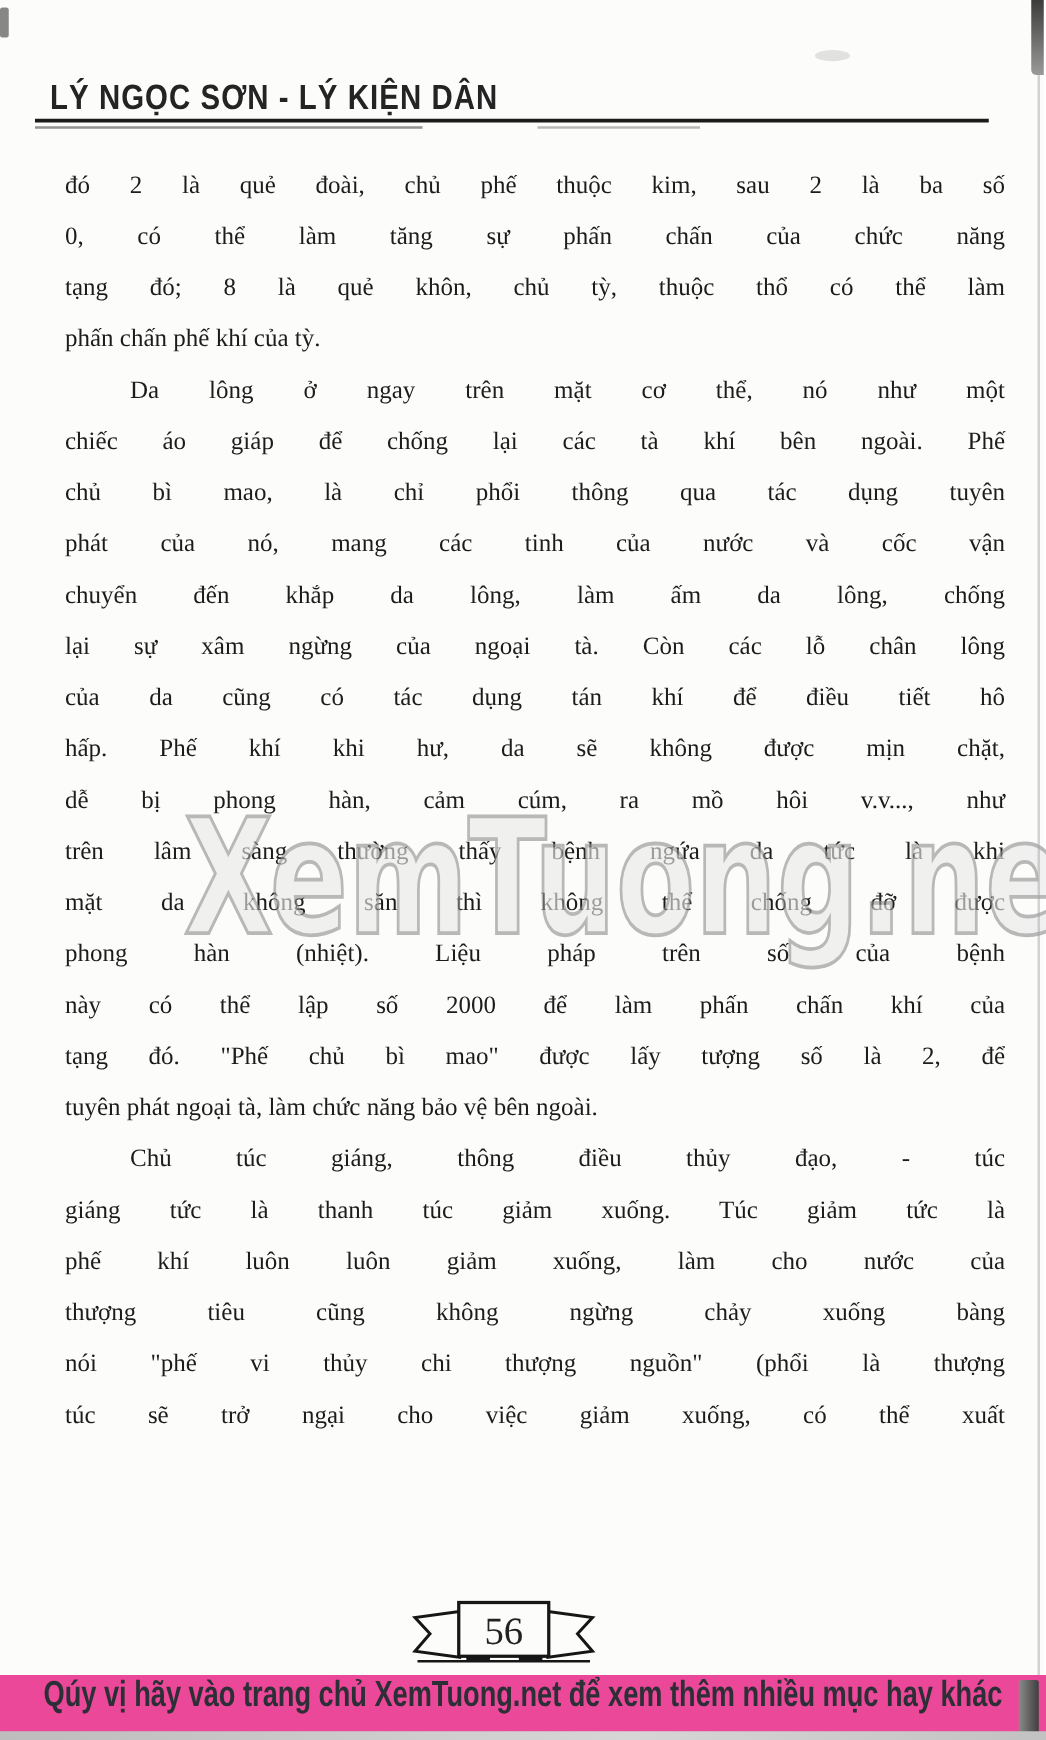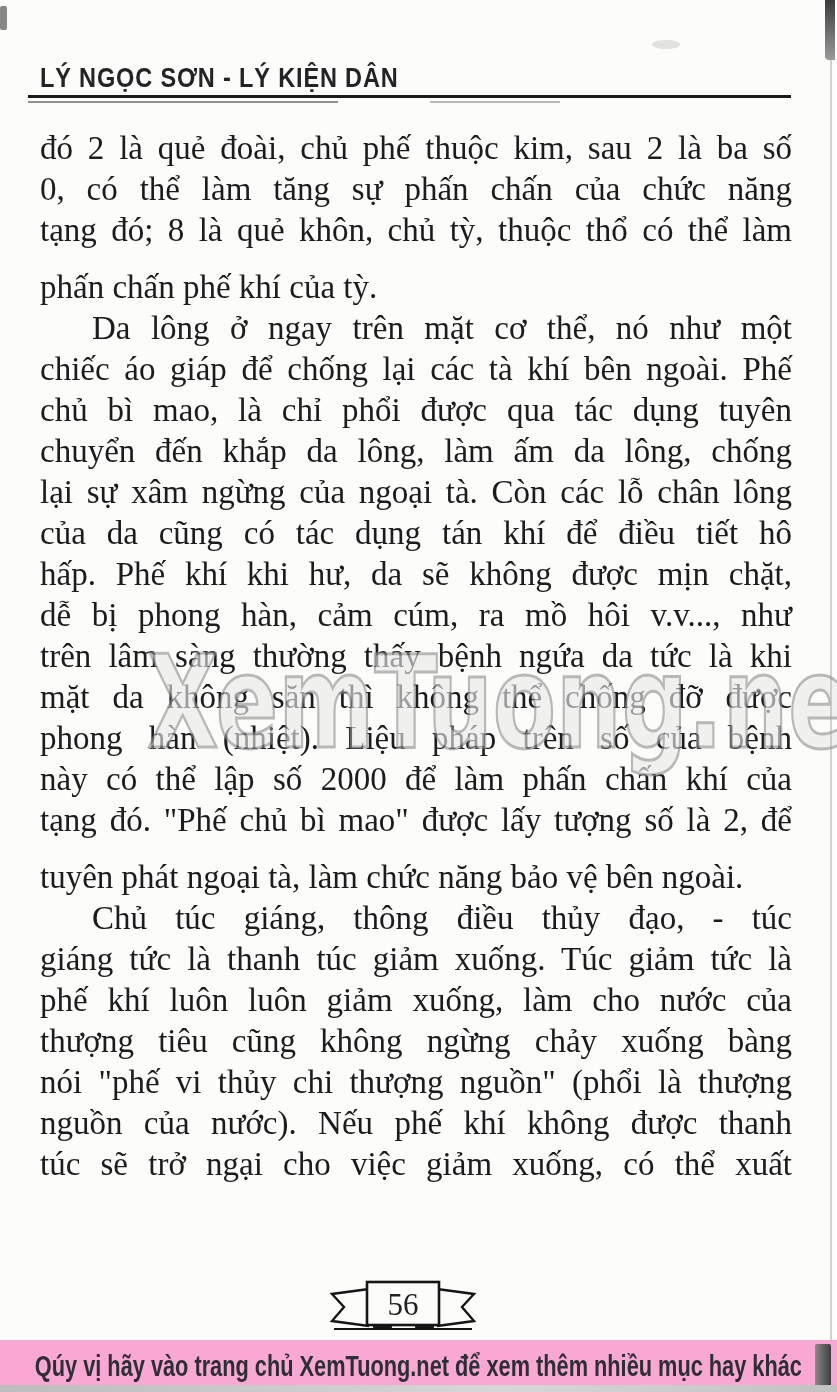--- a/index.html
+++ b/index.html
@@ -39,31 +39,31 @@
     position:absolute;left:28px;top:101px;width:310px;height:2px;
     background:#3a3a3a;opacity:.55;
   }
   .header-rule-3{
     position:absolute;left:430px;top:101px;width:130px;height:2px;
     background:#3a3a3a;opacity:.35;
   }
 
   
   .body-text{
-    position:absolute;left:40px;top:128px;width:752px;
-    font-size:33px;line-height:41px;color:var(--ink);
+    position:absolute;left:52px;top:128px;width:752px;
+    font-size:20px;line-height:41px;color:var(--ink);
     z-index:1;
   }
   .line{
     text-align:justify;
     text-align-last:justify;
     height:41px;overflow:visible;white-space:normal;
   }
   .line.indent{text-indent:52px;}
-  .line.lastfree{text-align-last:left;margin-top:16px;}
+  .line.lastfree{text-align-last:left;}
 
   
   .watermark{
     position:absolute;left:42px;top:628px;width:752px;
     text-align:center;
     font-family:"DejaVu Sans","Liberation Sans",sans-serif;
     font-weight:bold;font-size:128px;line-height:150px;
     color:var(--watermark-fill);
     opacity:.62;
     -webkit-text-stroke:3px var(--watermark-stroke);
@@ -74,22 +74,22 @@
 
   
   .ribbon{
     position:absolute;left:328px;top:1280px;width:150px;height:54px;
     z-index:1;
   }
 
   
   .footer-bar{
     position:absolute;left:0;bottom:0;width:837px;height:52px;
-    background:#f9a8d4;
-    display:flex;align-items:center;justify-content:center;
+    background:#ec4899;
+    display:flex;align-items:flex-start;justify-content:center;
     z-index:3;
   }
   .footer-text{
     font-family:"Liberation Sans","DejaVu Sans",sans-serif;
     font-weight:bold;font-size:29px;
     color:var(--footer-text);
     transform:scaleX(0.75);transform-origin:center;
     white-space:nowrap;
   }
 
@@ -134,38 +134,38 @@
   <div class="header-rule-3"></div>
   <div class="smudge-top"></div>
 
   <div class="body-text">
       <div class="line">đó 2 là quẻ đoài, chủ phế thuộc kim, sau 2 là ba số</div>
       <div class="line">0, có thể làm tăng sự phấn chấn của chức năng</div>
       <div class="line">tạng đó; 8 là quẻ khôn, chủ tỳ, thuộc thổ có thể làm</div>
       <div class="line lastfree">phấn chấn phế khí của tỳ.</div>
       <div class="line indent">Da lông ở ngay trên mặt cơ thể, nó như một</div>
       <div class="line">chiếc áo giáp để chống lại các tà khí bên ngoài. Phế</div>
-      <div class="line">chủ bì mao, là chỉ phổi được qua tác dụng tuyên</div>
+      <div class="line">chủ bì mao, là chỉ phổi thông qua tác dụng tuyên</div>
+      <div class="line">phát của nó, mang các tinh của nước và cốc vận</div>
       <div class="line">chuyển đến khắp da lông, làm ấm da lông, chống</div>
       <div class="line">lại sự xâm ngừng của ngoại tà. Còn các lỗ chân lông</div>
       <div class="line">của da cũng  có tác dụng tán khí để điều tiết hô</div>
       <div class="line">hấp. Phế khí khi hư, da sẽ không được mịn chặt,</div>
       <div class="line">dễ bị phong hàn, cảm cúm, ra mồ hôi v.v..., như</div>
       <div class="line">trên lâm sàng thường thấy bệnh ngứa da tức là khi</div>
       <div class="line">mặt da không săn thì không thể chống đỡ được</div>
       <div class="line">phong hàn (nhiệt). Liệu pháp trên số của bệnh</div>
       <div class="line">này có thể lập số 2000 để làm phấn chấn khí của</div>
       <div class="line">tạng đó. "Phế chủ bì mao" được lấy tượng số là 2, để</div>
       <div class="line lastfree">tuyên phát ngoại tà, làm chức năng bảo vệ bên ngoài.</div>
       <div class="line indent">Chủ túc giáng, thông điều thủy đạo, - túc</div>
       <div class="line">giáng tức là thanh túc giảm xuống. Túc giảm tức là</div>
       <div class="line">phế khí luôn luôn giảm xuống, làm cho nước của</div>
       <div class="line">thượng tiêu cũng không ngừng chảy xuống bàng</div>
       <div class="line">nói "phế vi thủy chi thượng nguồn" (phổi là thượng</div>
-      <div class="line">nguồn của nước). Nếu phế khí không được thanh</div>
       <div class="line">túc sẽ trở ngại cho việc giảm xuống, có thể xuất</div>
     </div>
 
   <div class="watermark">XemTuong.net</div>
 
   <svg class="ribbon" viewBox="0 0 150 54" xmlns="http://www.w3.org/2000/svg">
     <path d="M41 9 L4 14 L16 27 L4 41 L41 46" fill="#fcfcfb" stroke="#161616" stroke-width="2.4"></path>
     <path d="M109 9 L146 14 L134 27 L146 41 L109 46" fill="#fcfcfb" stroke="#161616" stroke-width="2.4"></path>
     <line x1="6" y1="49" x2="144" y2="49" stroke="#161616" stroke-width="2"></line>
     <rect x="45" y="43" width="19" height="6" rx="2" fill="#161616"></rect>

